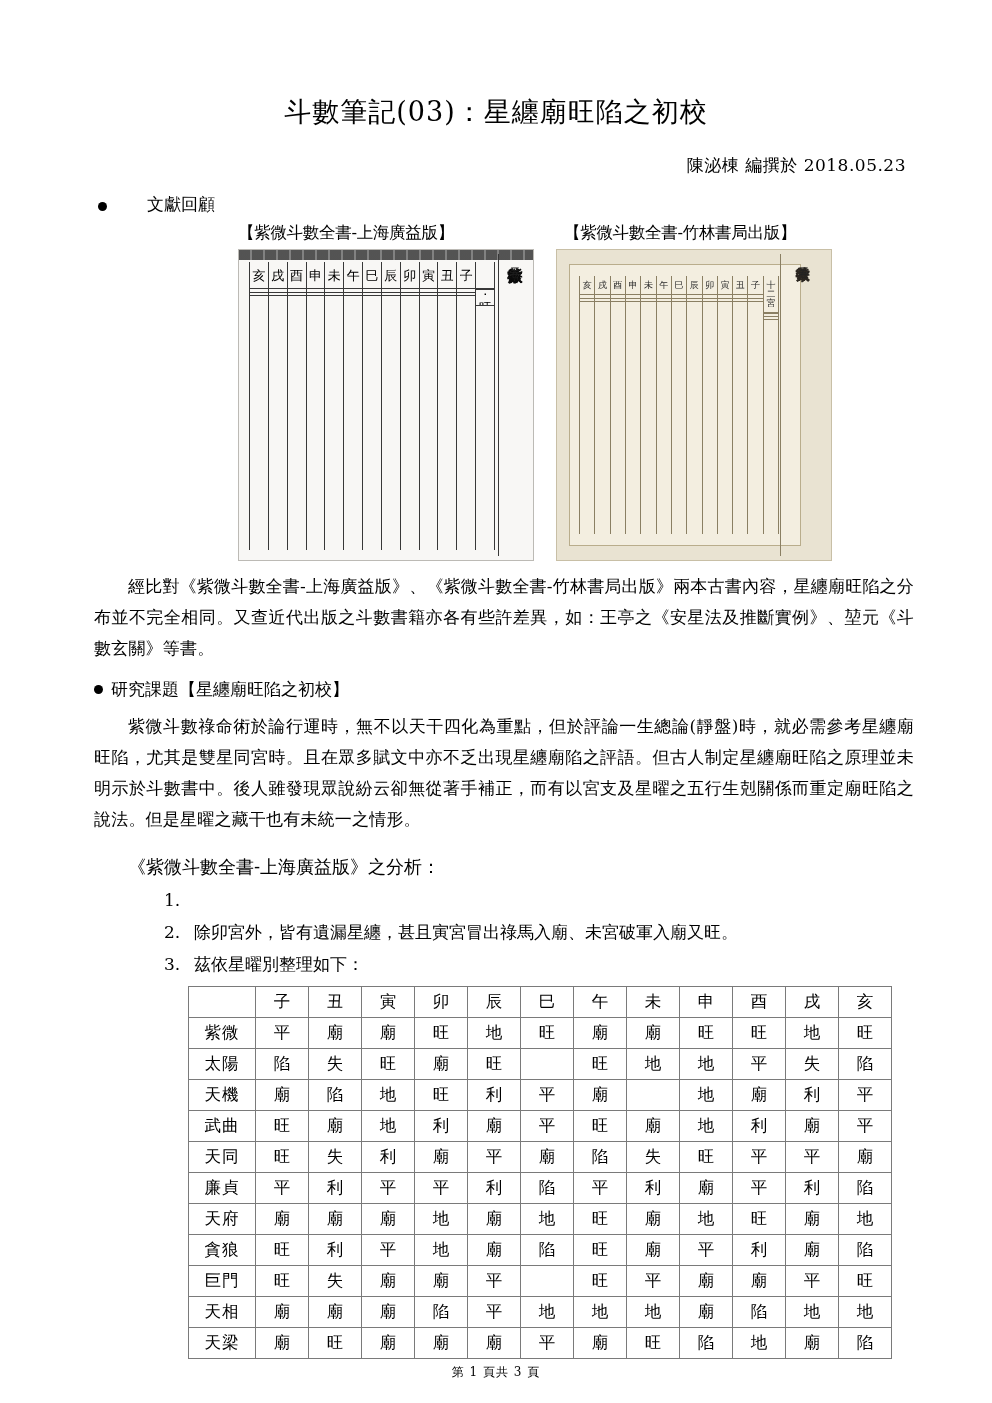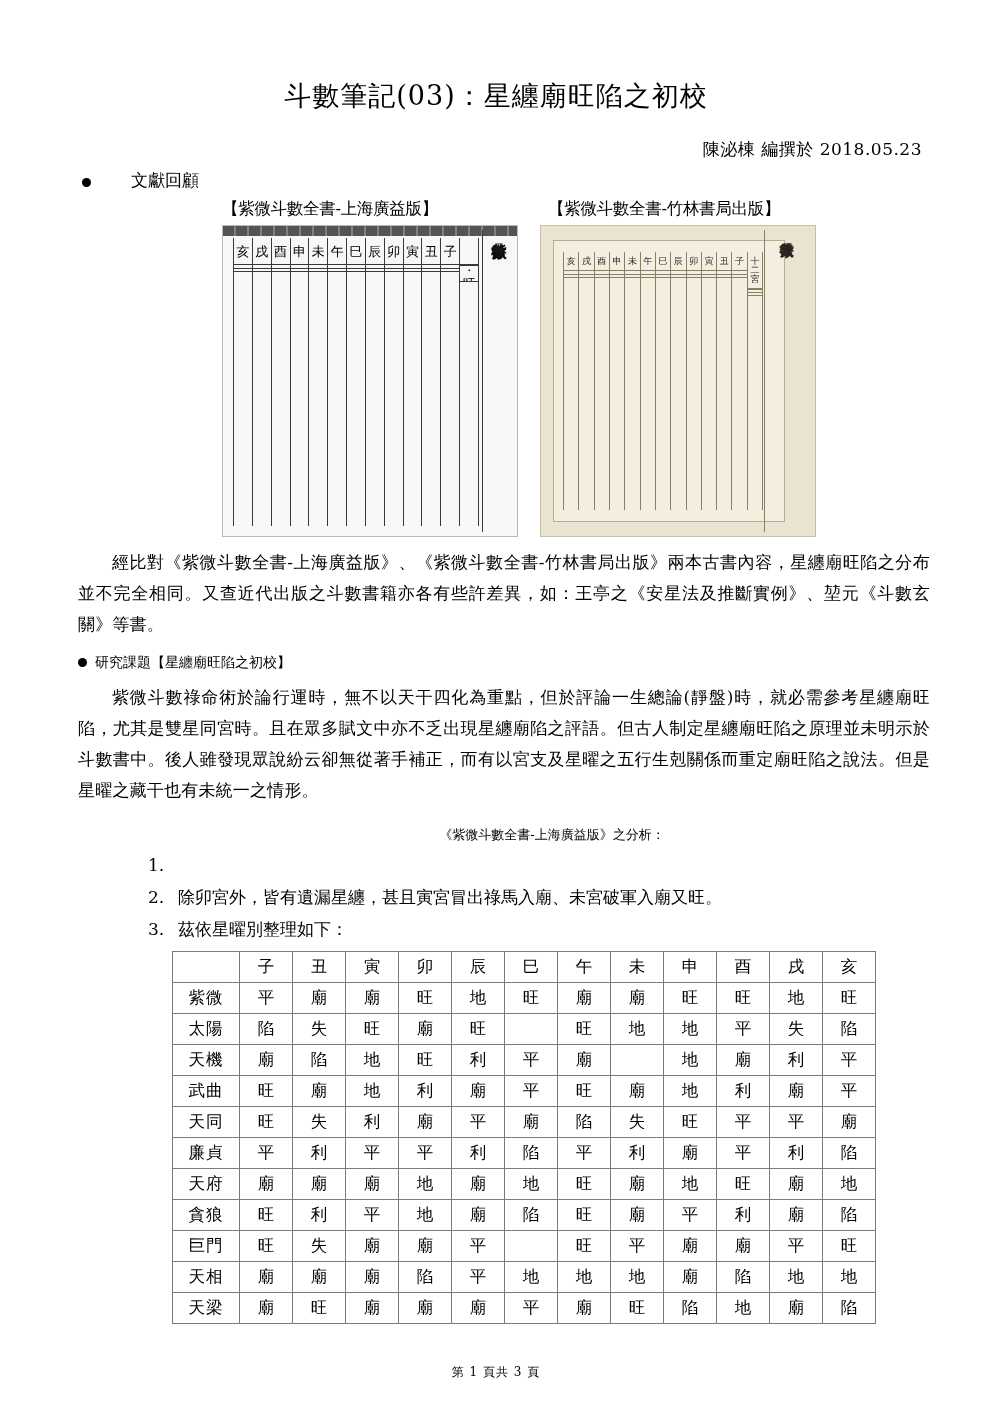--- a/index.html
+++ b/index.html
@@ -13,21 +13,21 @@
     font-family: "DejaVu Serif", "Liberation Serif", serif;
     color: #000;
     position: relative;
     overflow: hidden;
   }
   .page {
     position: relative;
     width: 992px;
     height: 1403px;
     box-sizing: border-box;
-    padding: 0;
+    padding: 16px;
   }
 
   
   .doc-title {
     text-align: center;
     font-size: 27px;
     font-weight: 400;
     letter-spacing: 1px;
     margin: 0;
     padding-top: 78px;
@@ -38,21 +38,21 @@
     font-size: 17px;
     padding-right: 70px;
     margin-top: 24px;
     letter-spacing: 0.5px;
   }
 
   
   .bullet-row {
     display: flex;
     align-items: flex-start;
-    margin-top: 8px;
+    margin-top: 16px;
     padding-left: 82px;
     font-size: 17px;
   }
   .bullet-dot {
     width: 9px;
     height: 9px;
     border-radius: 50%;
     background: #000;
     margin-top: 9px;
     flex: 0 0 auto;
@@ -186,33 +186,32 @@
     font-size: 17px;
     line-height: 1.82;
     text-align: justify;
     text-justify: inter-ideograph;
     margin: 10px 0 0 0;
     padding: 0 62px 0 78px;
     text-indent: 34px;
     letter-spacing: 0.2px;
   }
   .section-head {
-    font-size: 14px;
+    font-size: 17px;
     padding-left: 78px;
     margin-top: 14px;
     display: flex;
     align-items: center;
   }
   .section-head .bullet-dot { margin-top: 0; margin-right: 8px; }
 
   .sub-head {
-    font-size: 13px;
+    font-size: 18px;
     padding-left: 112px;
     margin-top: 20px;
-    text-align: center;
   }
 
   
   ol.numlist {
     margin: 6px 0 0 0;
     padding-left: 0;
     list-style: none;
     font-size: 17px;
   }
   ol.numlist > li {

